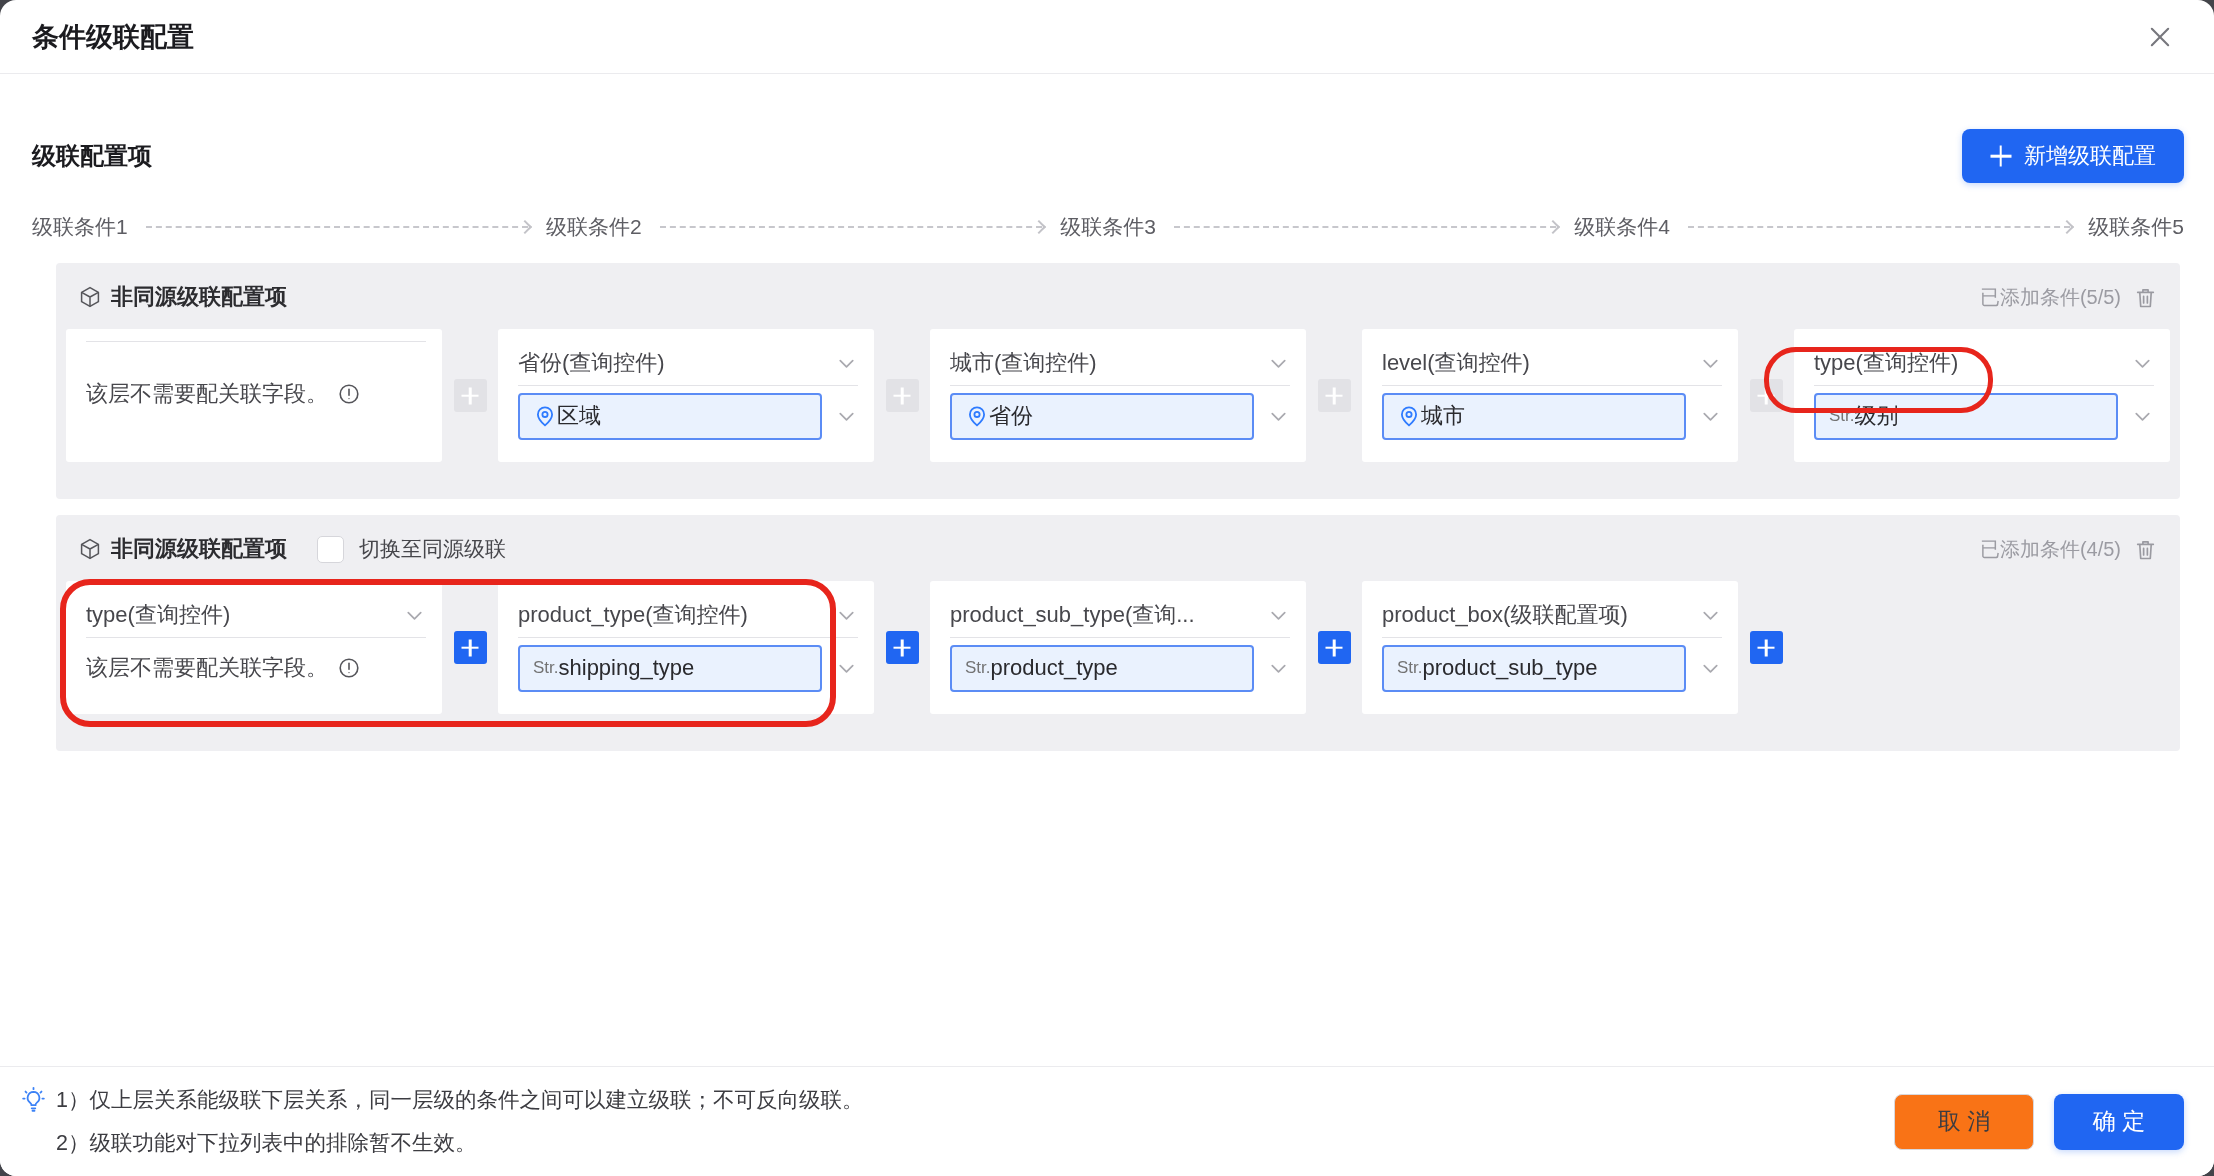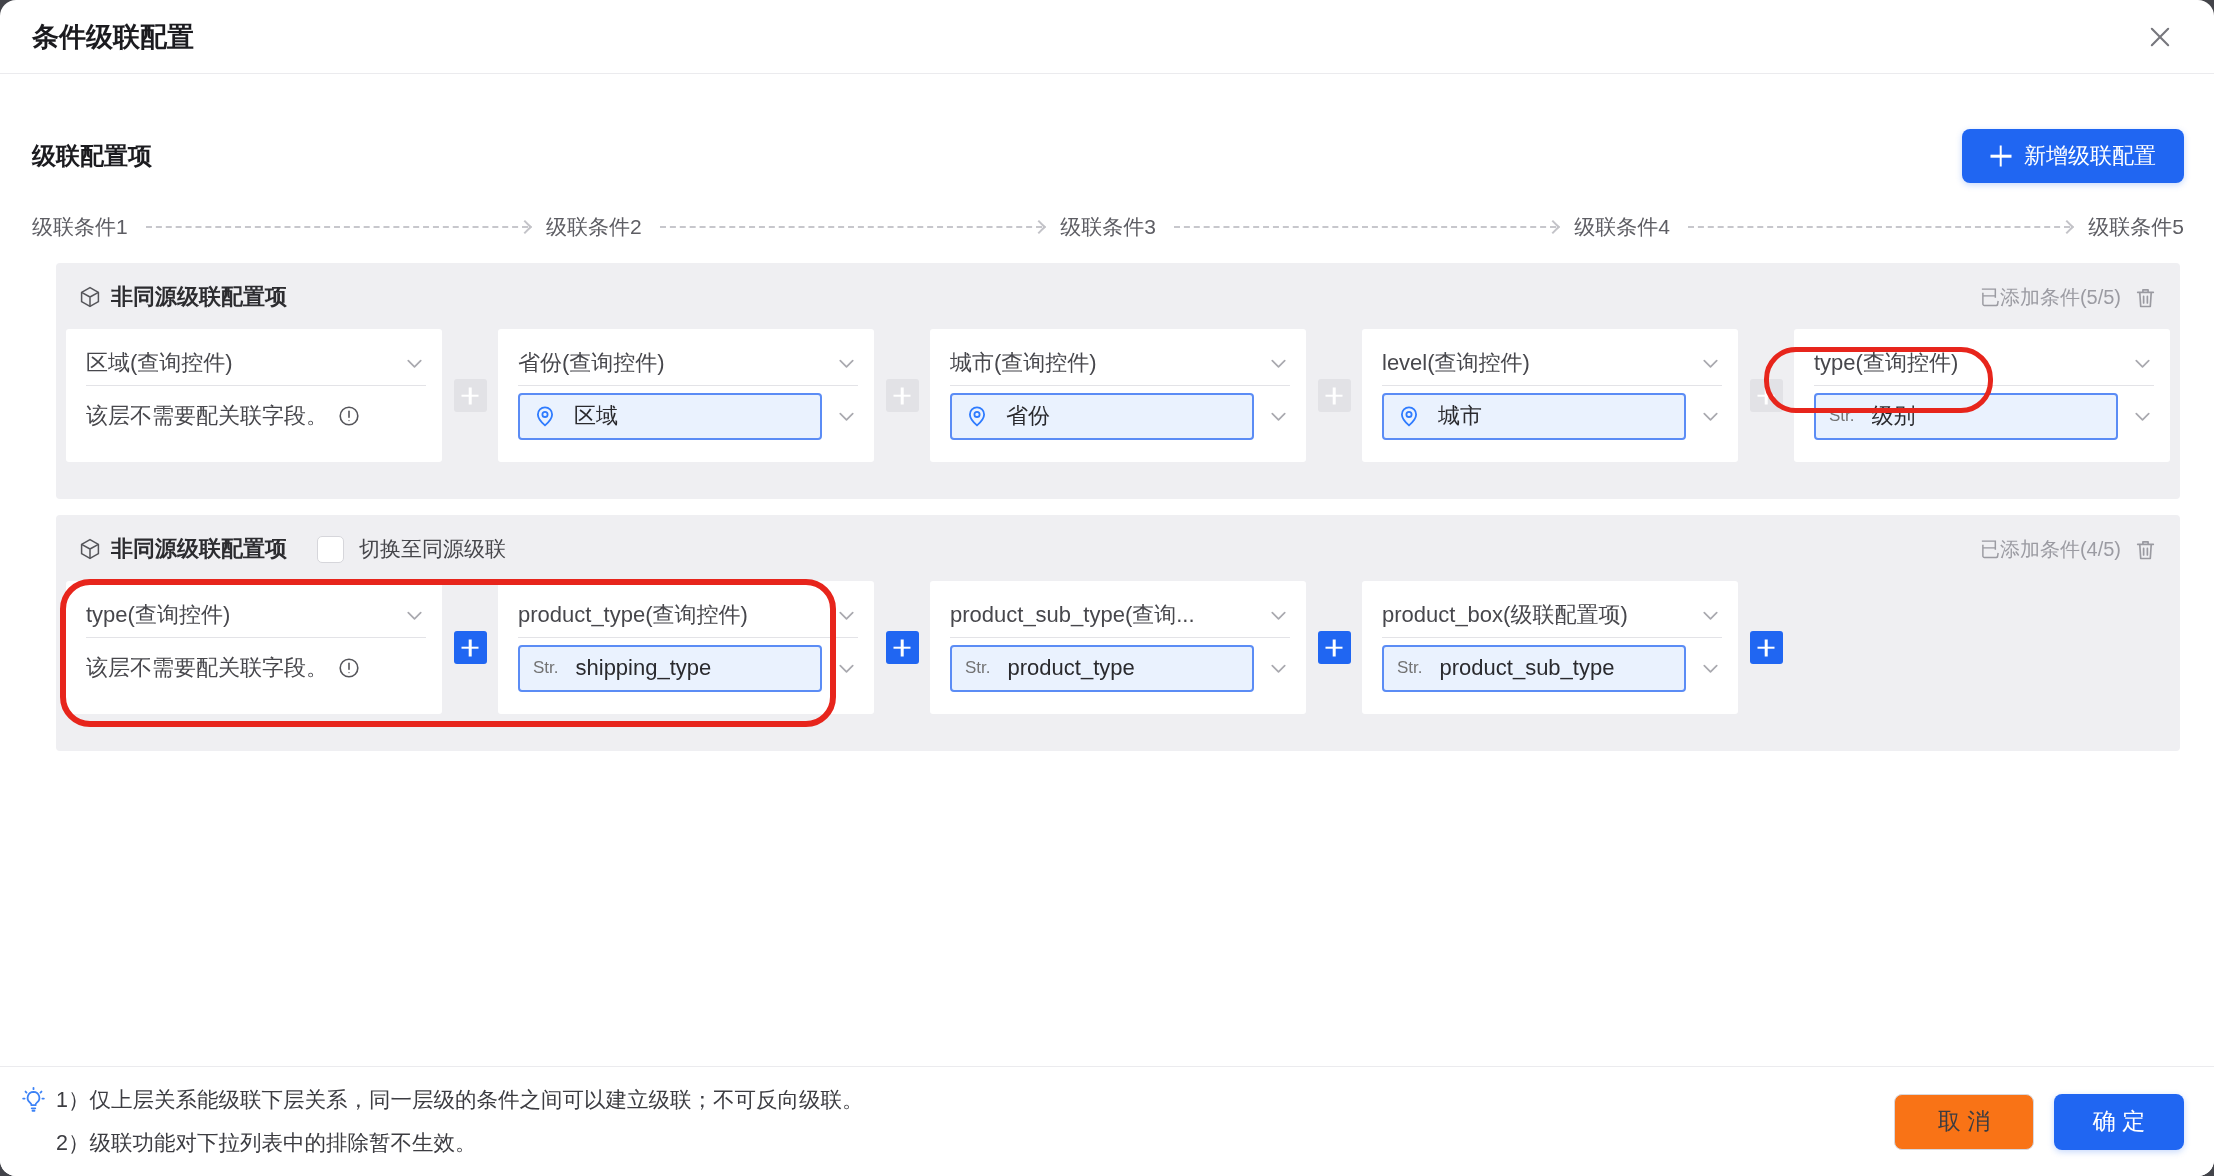--- a/index.html
+++ b/index.html
@@ -57,21 +57,21 @@
   .card-label { font-size:22px; color:#47474c; white-space:nowrap; overflow:hidden; text-overflow:clip; }
   .chev { width:23px; height:23px; display:inline-flex; flex:none; }
   .chev svg { width:100%; height:100%; }
   .divider { border-top:1px solid #e3e3e7; }
   .card-body { flex:1; display:flex; align-items:center; }
   .note-row { gap:9px; }
   .note-text { font-size:22px; color:#47474c; white-space:nowrap; }
   .info { width:24px; height:24px; display:inline-flex; cursor:pointer; flex:none; }
   .info svg { width:100%; height:100%; }
   .field-row { gap:13px; }
-  .field-box { flex:1; height:47px; border:2px solid #5b8cf5; background:#eaf2fe; border-radius:4px; display:flex; align-items:center; padding:0 13px; gap:17px; cursor:pointer; min-width:0; }
+  .field-box { flex:1; height:47px; border:2px solid #5b8cf5; background:#eaf2fe; border-radius:4px; display:flex; align-items:center; padding:0 13px; gap:0; cursor:pointer; min-width:0; }
   .pin { width:24px; height:24px; display:inline-flex; flex:none; }
   .pin svg { width:100%; height:100%; }
   .str-badge { font-size:17px; color:#737373; flex:none; }
   .field-value { font-size:22px; color:#2a2a2e; white-space:nowrap; overflow:hidden; }
 
   .plus-wrap { width:56px; display:flex; justify-content:center; flex:none; }
   .plus-btn { width:33px; height:33px; border-radius:3px; position:relative; cursor:pointer; flex:none; }
   .plus-btn::before,.plus-btn::after { content:''; position:absolute; left:50%; top:50%; transform:translate(-50%,-50%); background:#fff; }
   .plus-btn::before { width:17px; height:2.6px; }
   .plus-btn::after { width:2.6px; height:17px; }
@@ -152,28 +152,20 @@
           <span class="spacer"></span>
           <span class="added">已添加条件(5/5)</span>
           <span class="trash">
             <svg viewBox="0 0 24 24" fill="none" stroke="#9a9aa1" stroke-width="1.6" stroke-linecap="round" stroke-linejoin="round">
               <path d="M4.5 7h15M9.5 7V4.7h5V7M6.5 7l.9 13.6h9.2L17.5 7M10.2 10.8v6.4M13.8 10.8v6.4"></path>
             </svg>
           </span>
         </div>
         <div class="cards-row">
           <div class="card">
-            <div class="card-head">
-              <span class="card-label">区域(查询控件)</span>
-              <span class="chev">
-                <svg viewBox="0 0 24 24" fill="none" stroke="#a9a9af" stroke-width="1.8" stroke-linecap="round" stroke-linejoin="round">
-                  <path d="M5.5 9l6.5 6.5L18.5 9"></path>
-                </svg>
-              </span>
-            </div>
             <div class="divider"></div>
             <div class="card-body note-row">
               <span class="note-text">该层不需要配关联字段。</span>
               <span class="info">
                 <svg viewBox="0 0 24 24" fill="none" stroke="#55555a" stroke-width="1.6">
                   <circle cx="12" cy="12" r="8.8"></circle>
                   <path d="M12 7.4v5.8" stroke-linecap="round"></path>
                   <circle cx="12" cy="16.6" r="0.7" fill="#55555a" stroke="none"></circle>
                 </svg>
               </span>

